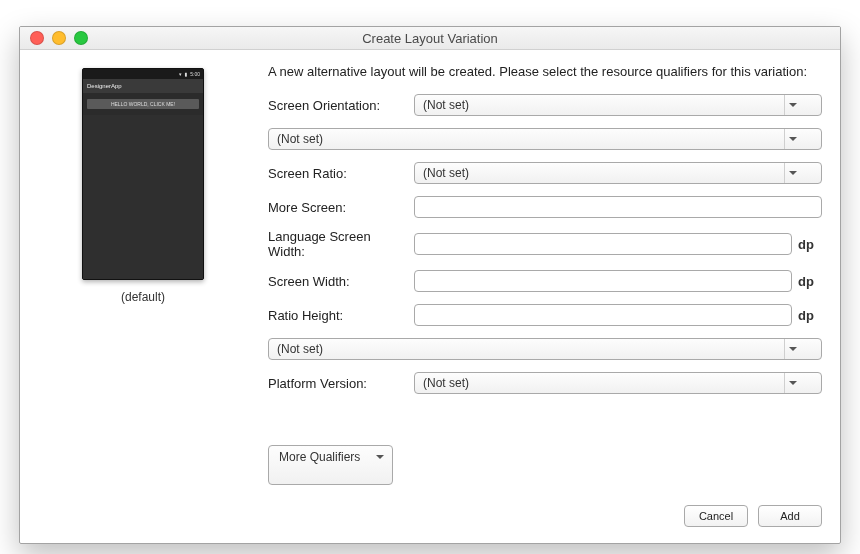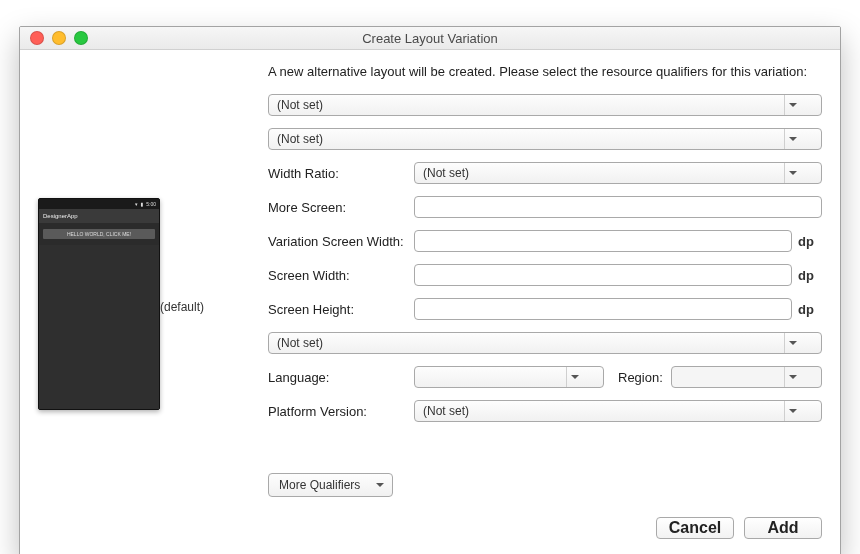--- a/index.html
+++ b/index.html
@@ -49,21 +49,21 @@
   .body {
     display: flex;
     padding: 14px 18px 16px 18px;
   }
 
   
   .left {
     width: 210px;
     flex-shrink: 0;
     display: flex;
-    flex-direction: row;
+    flex-direction: column;
     align-items: center;
   }
   .phone {
     width: 120px;
     height: 210px;
     background: #2b2b2b;
     border: 1px solid #111;
     border-radius: 2px;
     box-shadow: 0 2px 5px rgba(0,0,0,0.3);
     margin-top: 4px;
@@ -196,46 +196,45 @@
   }
 
   .more-row {
     margin-top: 40px;
   }
   .more-btn {
     height: 22px;
     background: linear-gradient(#fdfdfd, #f1f1f1);
     border: 1px solid #a9a9a9;
     border-radius: 4px;
-    padding: 0 8px 0 10px;
+    padding: 0 8px 16px 10px;
     display: inline-flex;
     align-items: center;
     gap: 16px;
     font-size: 12px;
     color: #333;
   }
   .more-arrow {
     display: inline-flex;
     align-items: center;
   }
 
   .footer {
     margin-top: 10px;
     display: flex;
     justify-content: flex-end;
     gap: 10px;
   }
   .btn {
-    width: 78px;
+    width: 64px;
     background: linear-gradient(#ffffff, #f2f2f2);
     border: 1px solid #a9a9a9;
     border-radius: 4px;
-    font-size: 16px;
+    font-size: 11px;
     color: #222;
-    font-weight: bold;
   }
 </style>
 </head>
 <body>
 
 <div class="window">
   <div class="titlebar">
     <div class="traffic">
       <div class="dot red"></div>
       <div class="dot yellow"></div>
@@ -259,101 +258,88 @@
         <div class="phone-btn">HELLO WORLD, CLICK ME!</div>
         <div class="phone-surface"></div>
       </div>
       <div class="caption">(default)</div>
     </div>
 
     <div class="right">
       <div class="intro">A new alternative layout will be created. Please select the resource qualifiers for this variation:</div>
 
       <div class="row">
-        <div class="field">
-          <div class="combo">
-            <span>(Not set)</span>
-            <span class="arrow"></span>
-          </div>
-        </div>
-      </div>
-
-      <div class="row">
-        <div class="field">
-          <div class="combo">
-            <span>(Not set)</span>
-            <span class="arrow"></span>
-          </div>
-        </div>
-      </div>
-
-      <div class="row">
-        <div class="label">Width Ratio:</div>
+        <div class="label">Screen Orientation:</div>
+        <div class="field">
+          <div class="combo">
+            <span>(Not set)</span>
+            <span class="arrow"></span>
+          </div>
+        </div>
+      </div>
+
+      <div class="row">
+        <div class="field">
+          <div class="combo">
+            <span>(Not set)</span>
+            <span class="arrow"></span>
+          </div>
+        </div>
+      </div>
+
+      <div class="row">
+        <div class="label">Screen Ratio:</div>
         <div class="field">
           <div class="combo">
             <span>(Not set)</span>
             <span class="arrow"></span>
           </div>
         </div>
       </div>
 
       <div class="row">
         <div class="label">More Screen:</div>
         <div class="field">
           <input class="text" type="text" value="" style="">
         </div>
       </div>
 
       <div class="row">
-        <div class="label">Variation Screen Width:</div>
+        <div class="label">Language Screen Width:</div>
         <div class="field">
           <input class="text" type="text" value="" style="">
           <span class="suffix">dp</span>
         </div>
       </div>
 
       <div class="row">
         <div class="label">Screen Width:</div>
         <div class="field">
           <input class="text" type="text" value="" style="">
           <span class="suffix">dp</span>
         </div>
       </div>
 
       <div class="row">
-        <div class="label">Screen Height:</div>
+        <div class="label">Ratio Height:</div>
         <div class="field">
           <input class="text" type="text" value="" style="">
           <span class="suffix">dp</span>
         </div>
       </div>
 
       <div class="row">
         <div class="field">
           <div class="combo">
             <span>(Not set)</span>
             <span class="arrow"></span>
           </div>
         </div>
       </div>
 
-      <div class="row">
-        <div class="label">Language:</div>
-        <div class="field">
-          <div class="combo" style="flex:0 0 190px">
-            <span></span>
-            <span class="arrow"></span>
-          </div>
-          <span class="mid-region-lbl">Region:</span>
-          <div class="combo disabled" style="flex:1">
-            <span></span>
-            <span class="arrow"></span>
-          </div>
-        </div>
-      </div>
 
       <div class="row">
         <div class="label">Platform Version:</div>
         <div class="field">
           <div class="combo">
             <span>(Not set)</span>
             <span class="arrow"></span>
           </div>
         </div>
       </div>

